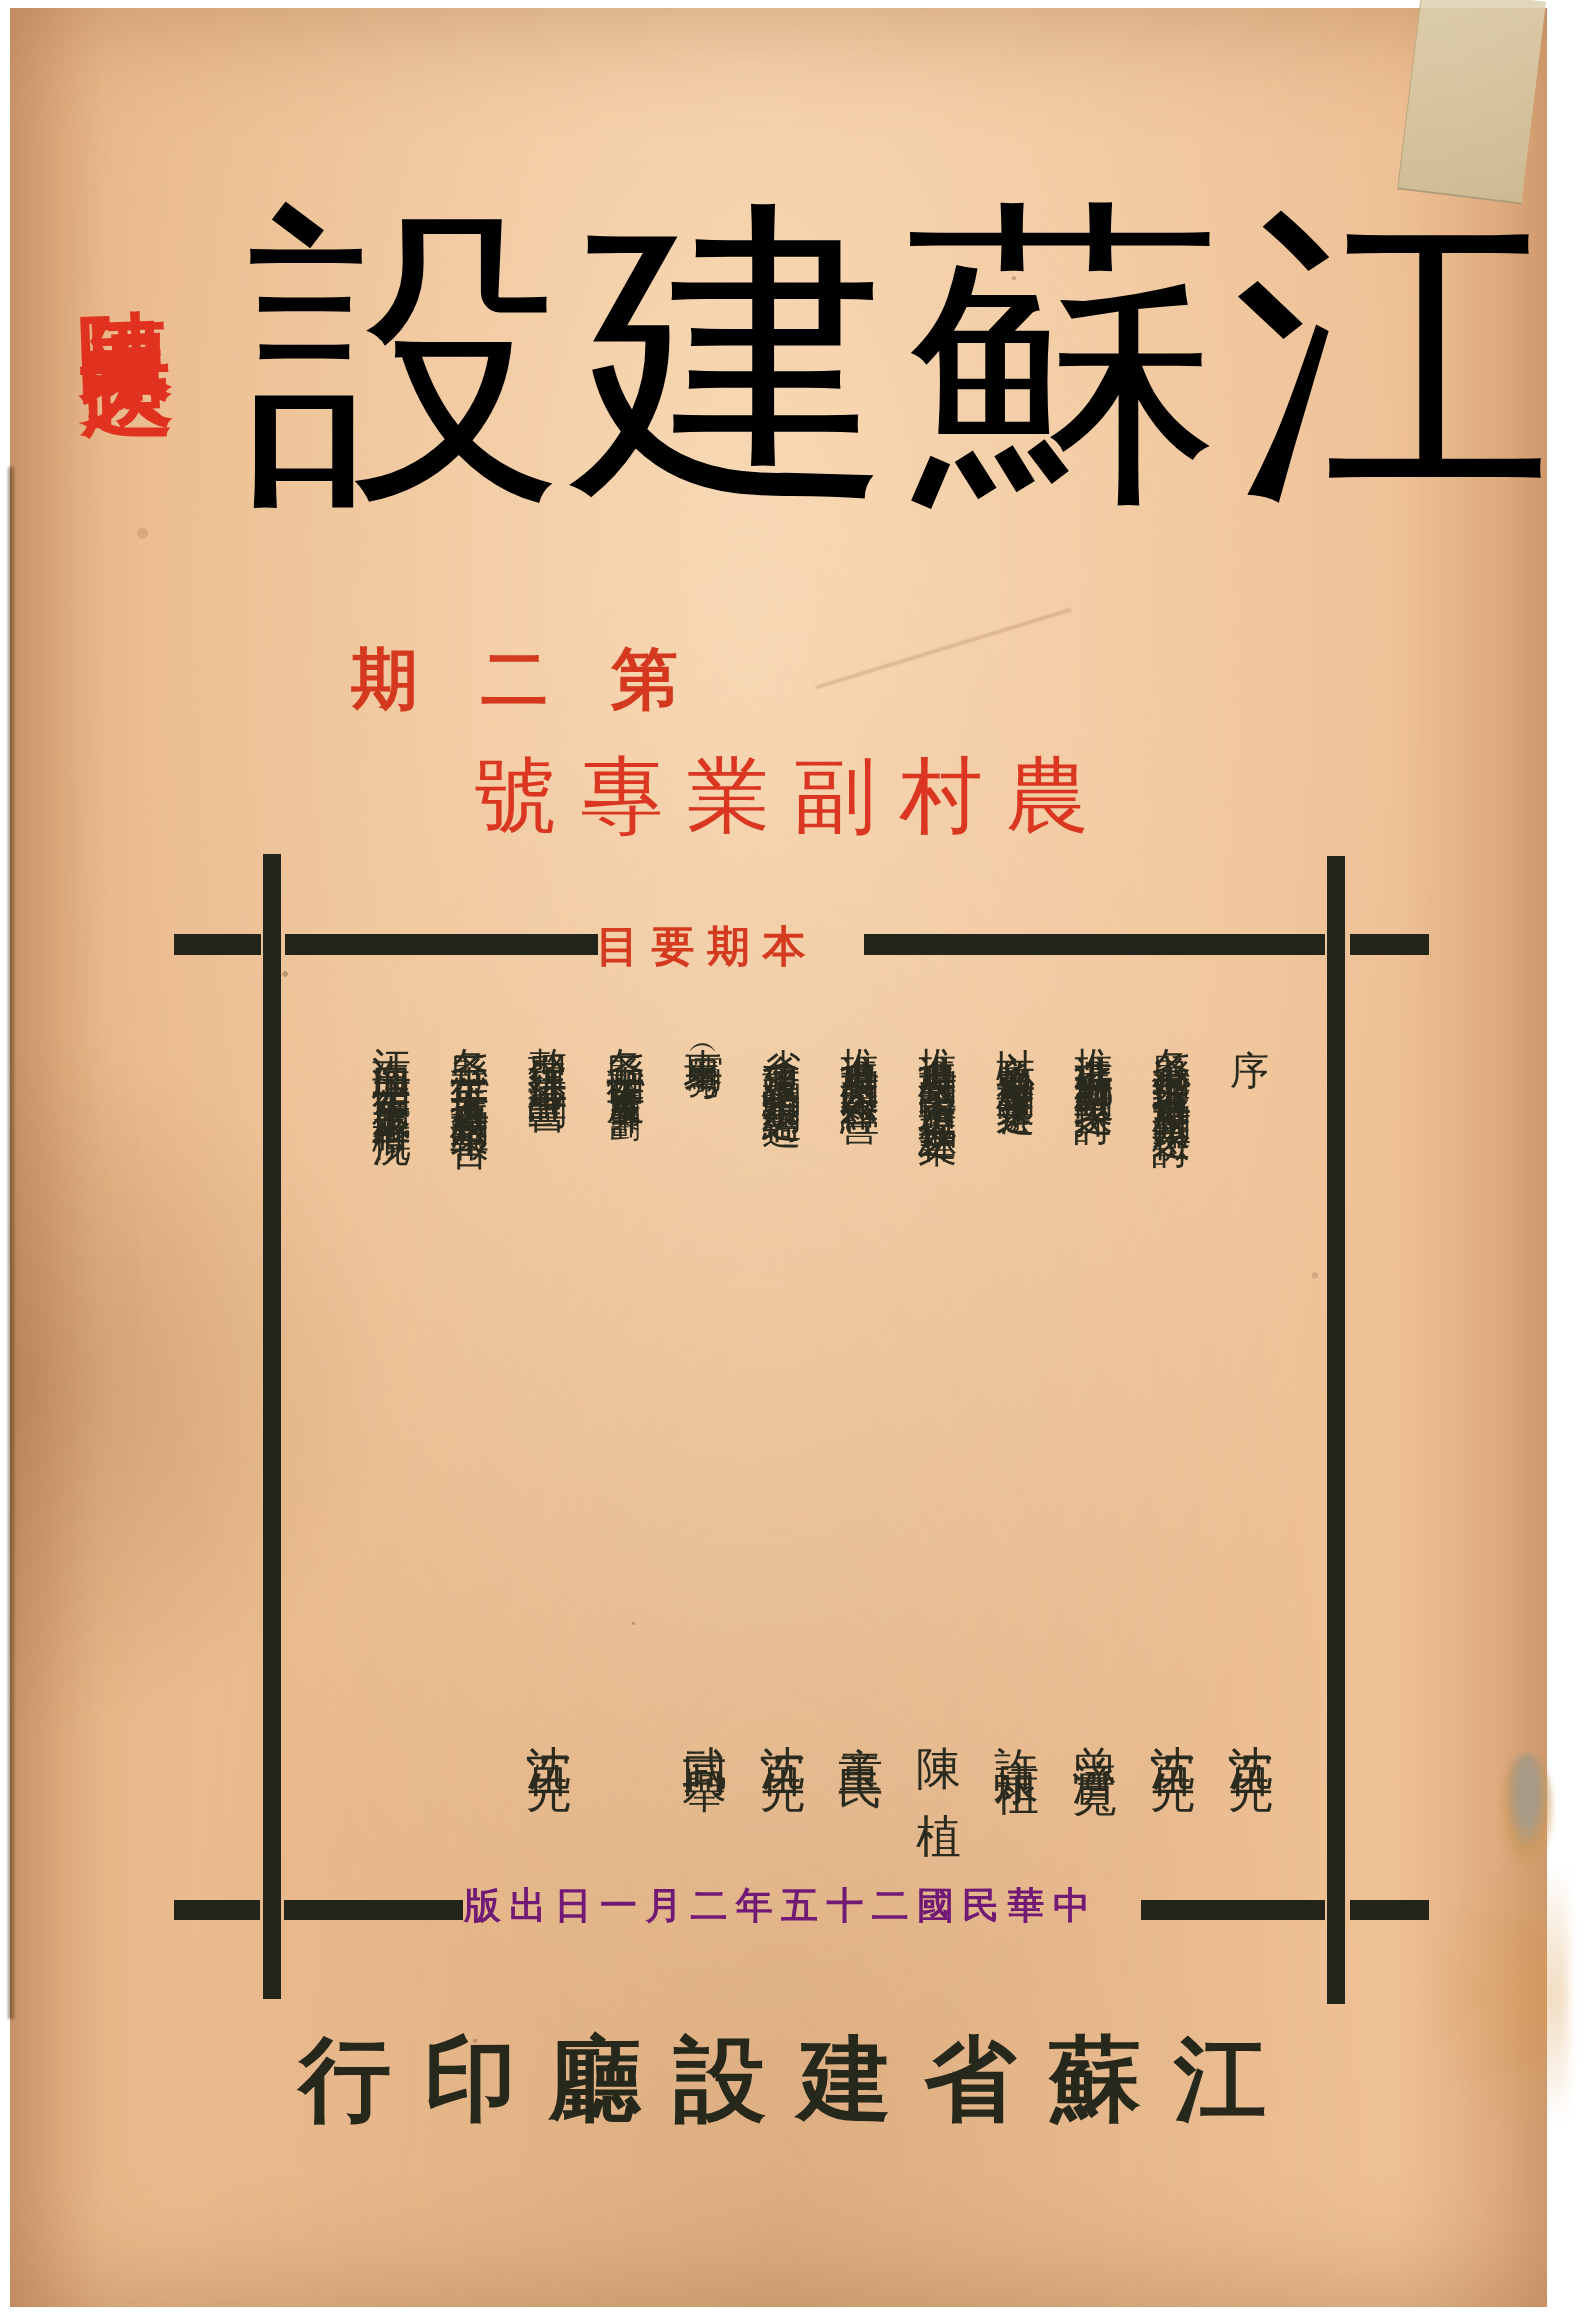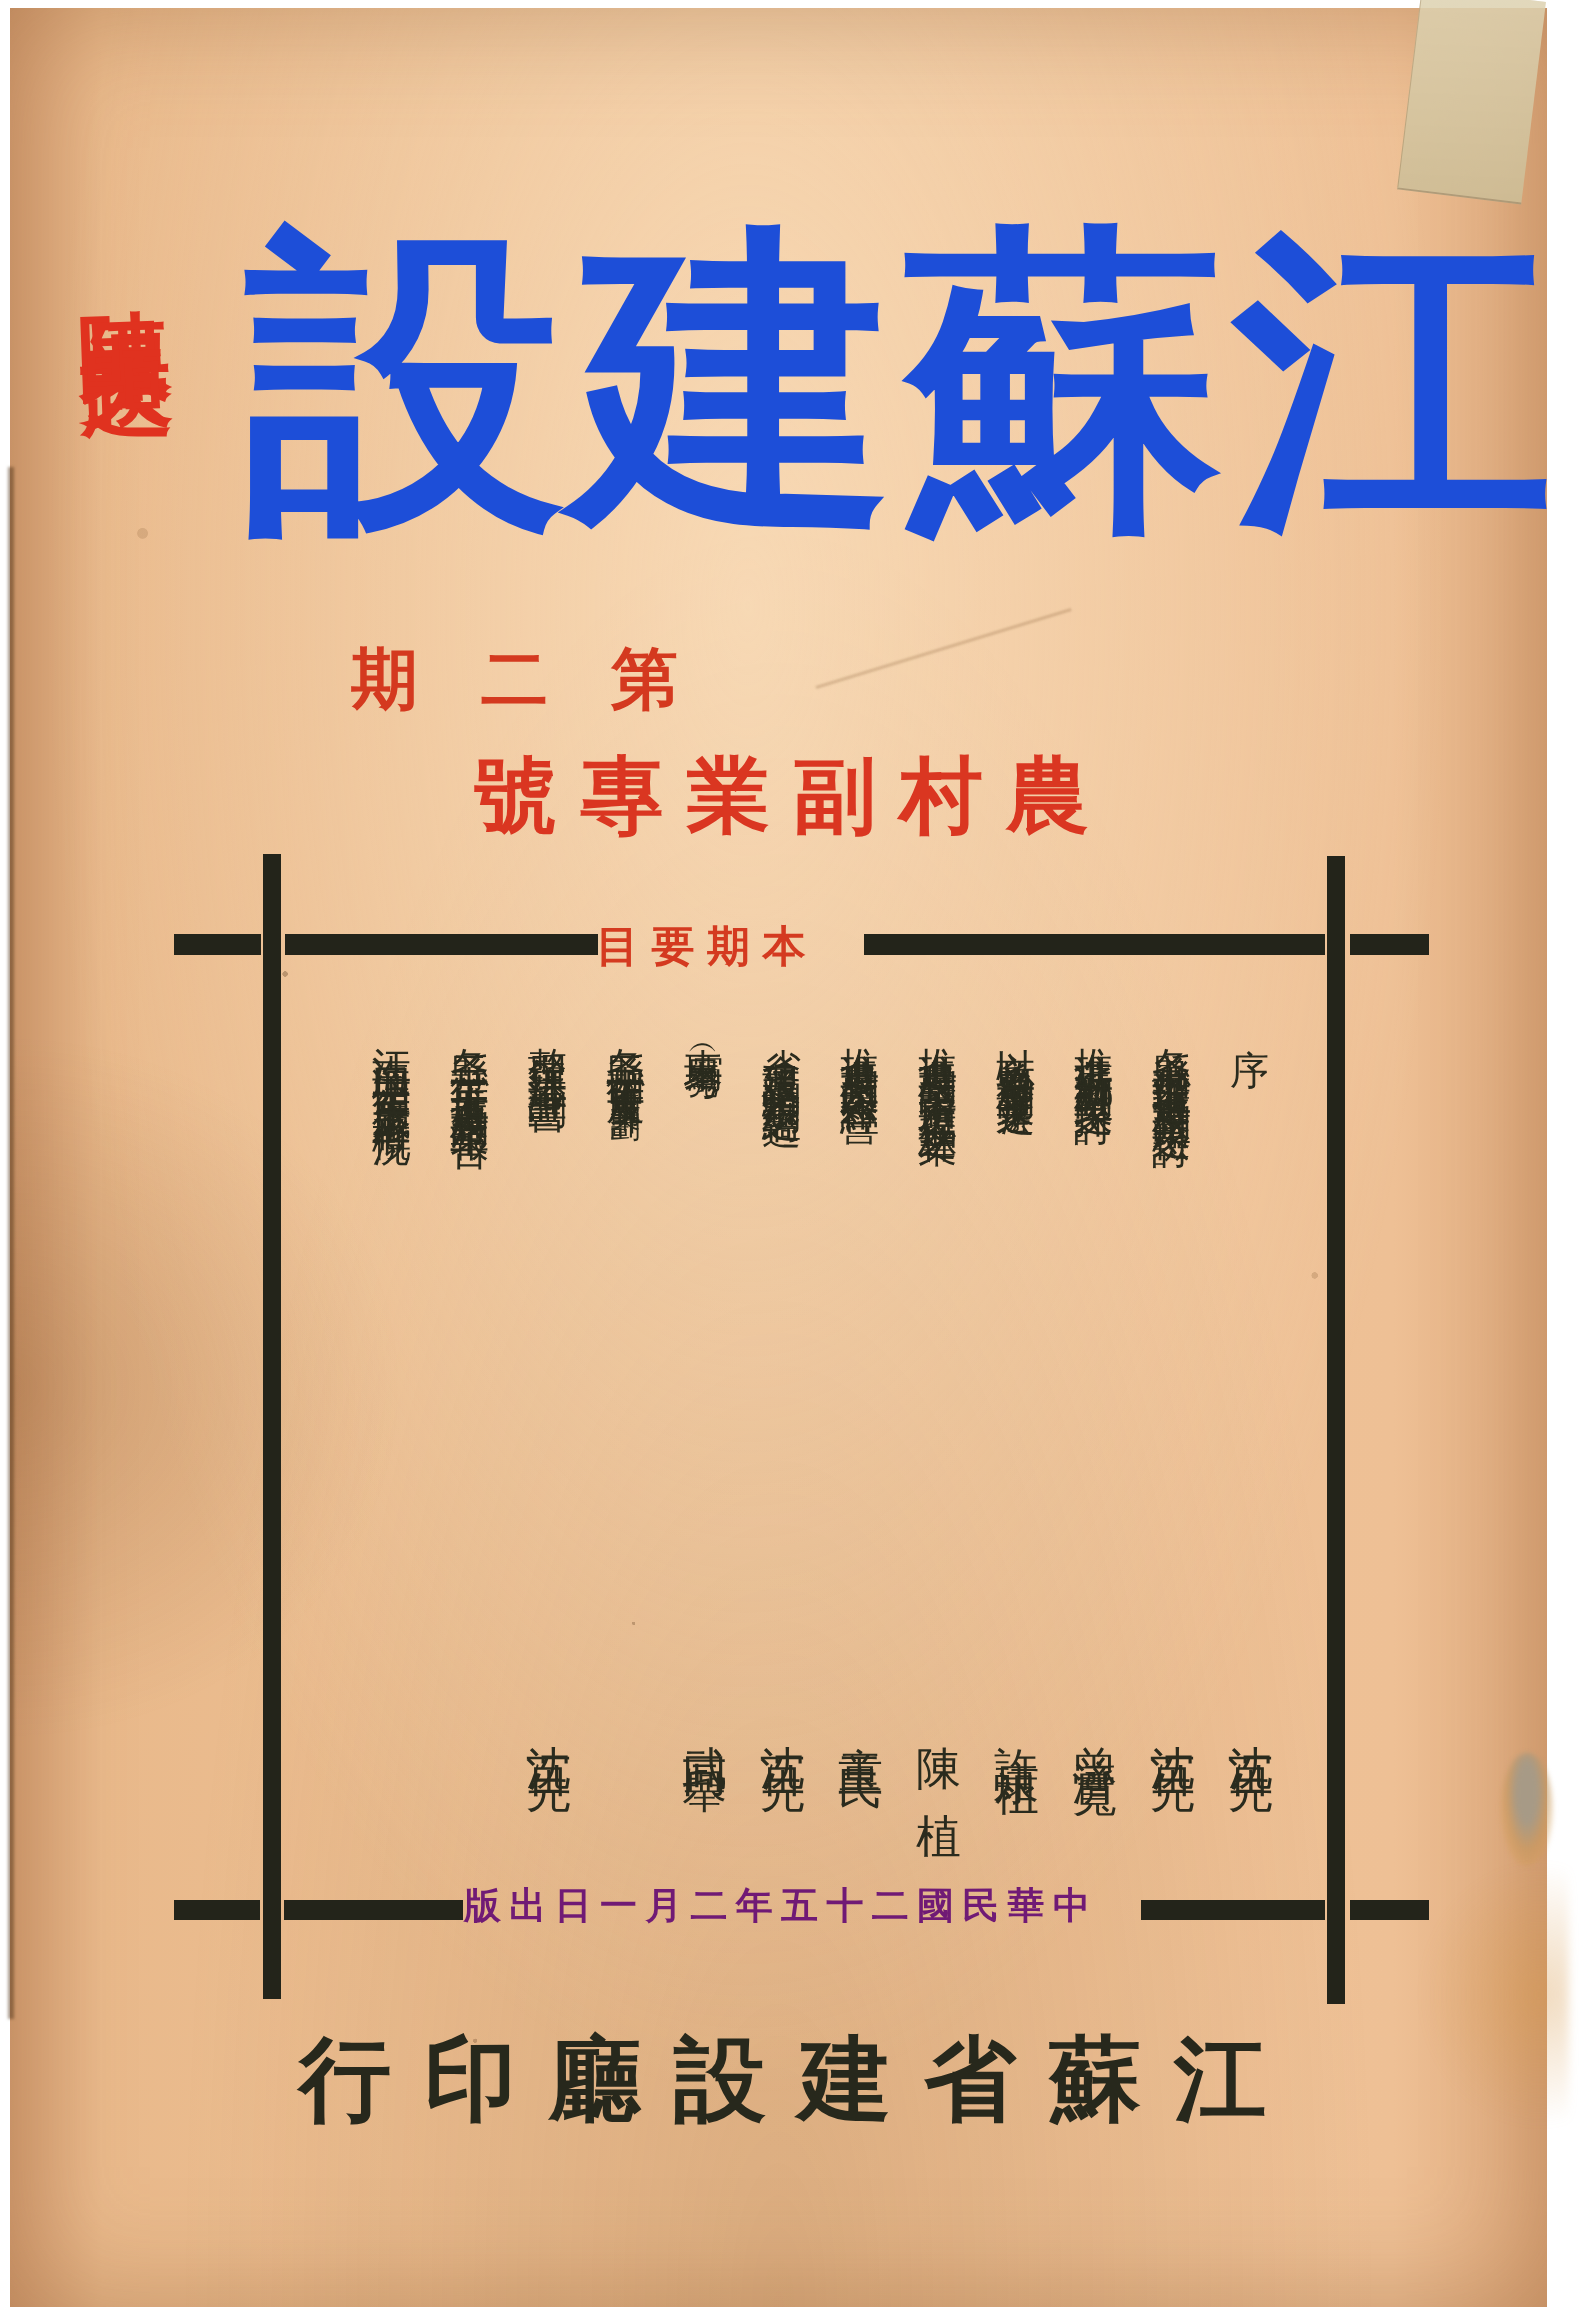--- a/index.html
+++ b/index.html
@@ -33,31 +33,31 @@
     radial-gradient(circle 3.3px at 30% 88%, rgba(90,60,30,0.28) 0 60%, transparent 70%),
     radial-gradient(circle 8.3px at 9% 23%, rgba(120,80,40,0.18) 0 60%, transparent 70%);}
 
   
   .vtext{writing-mode:vertical-rl;text-orientation:upright;}
 
   .inscription{position:absolute;left:73px;top:235px;height:467px;
     font-size:93px;line-height:1.2;letter-spacing:13.4px;font-weight:bold;
     color:#e0321f;transform:rotate(-2deg);}
 
-  .main-title{position:absolute;left:246px;top:194px;width:1319px;
-    font-size:319px;line-height:1.2;letter-spacing:10px;font-weight:bold;
-    color:#1d4ed8;white-space:nowrap;}
+  .main-title{position:absolute;left:246px;top:168px;width:1319px;
+    font-size:319px;line-height:1.2;letter-spacing:10px;font-weight:normal;
+    color:#000000;white-space:nowrap;}
 
   .vol-row{position:absolute;left:351px;top:634px;width:968px;
     display:flex;justify-content:space-between;color:#d4391f;
     font-size:67px;font-weight:bold;gap:35px;}
   .vol-row span{letter-spacing:63px;white-space:nowrap;}
 
   .special-issue{position:absolute;left:474px;top:741px;
-    font-size:83px;font-weight:bold;letter-spacing:23.4px;color:#da3621;white-space:nowrap;}
+    font-size:83px;font-weight:normal;letter-spacing:23.4px;color:#da3621;white-space:nowrap;}
 
   .frame-line{position:absolute;background:#23241a;}
 
   .toc-header{position:absolute;left:596px;top:918px;
     font-size:43px;font-weight:bold;letter-spacing:12.5px;color:#d43a20;white-space:nowrap;}
 
   .toc{position:absolute;left:348px;top:1017px;width:941px;height:872px;
     writing-mode:vertical-rl;text-orientation:upright;color:#2a2b1e;}
   .toc-col{width:78px;height:100%;display:flex;flex-direction:row;
     justify-content:space-between;align-items:center;}

